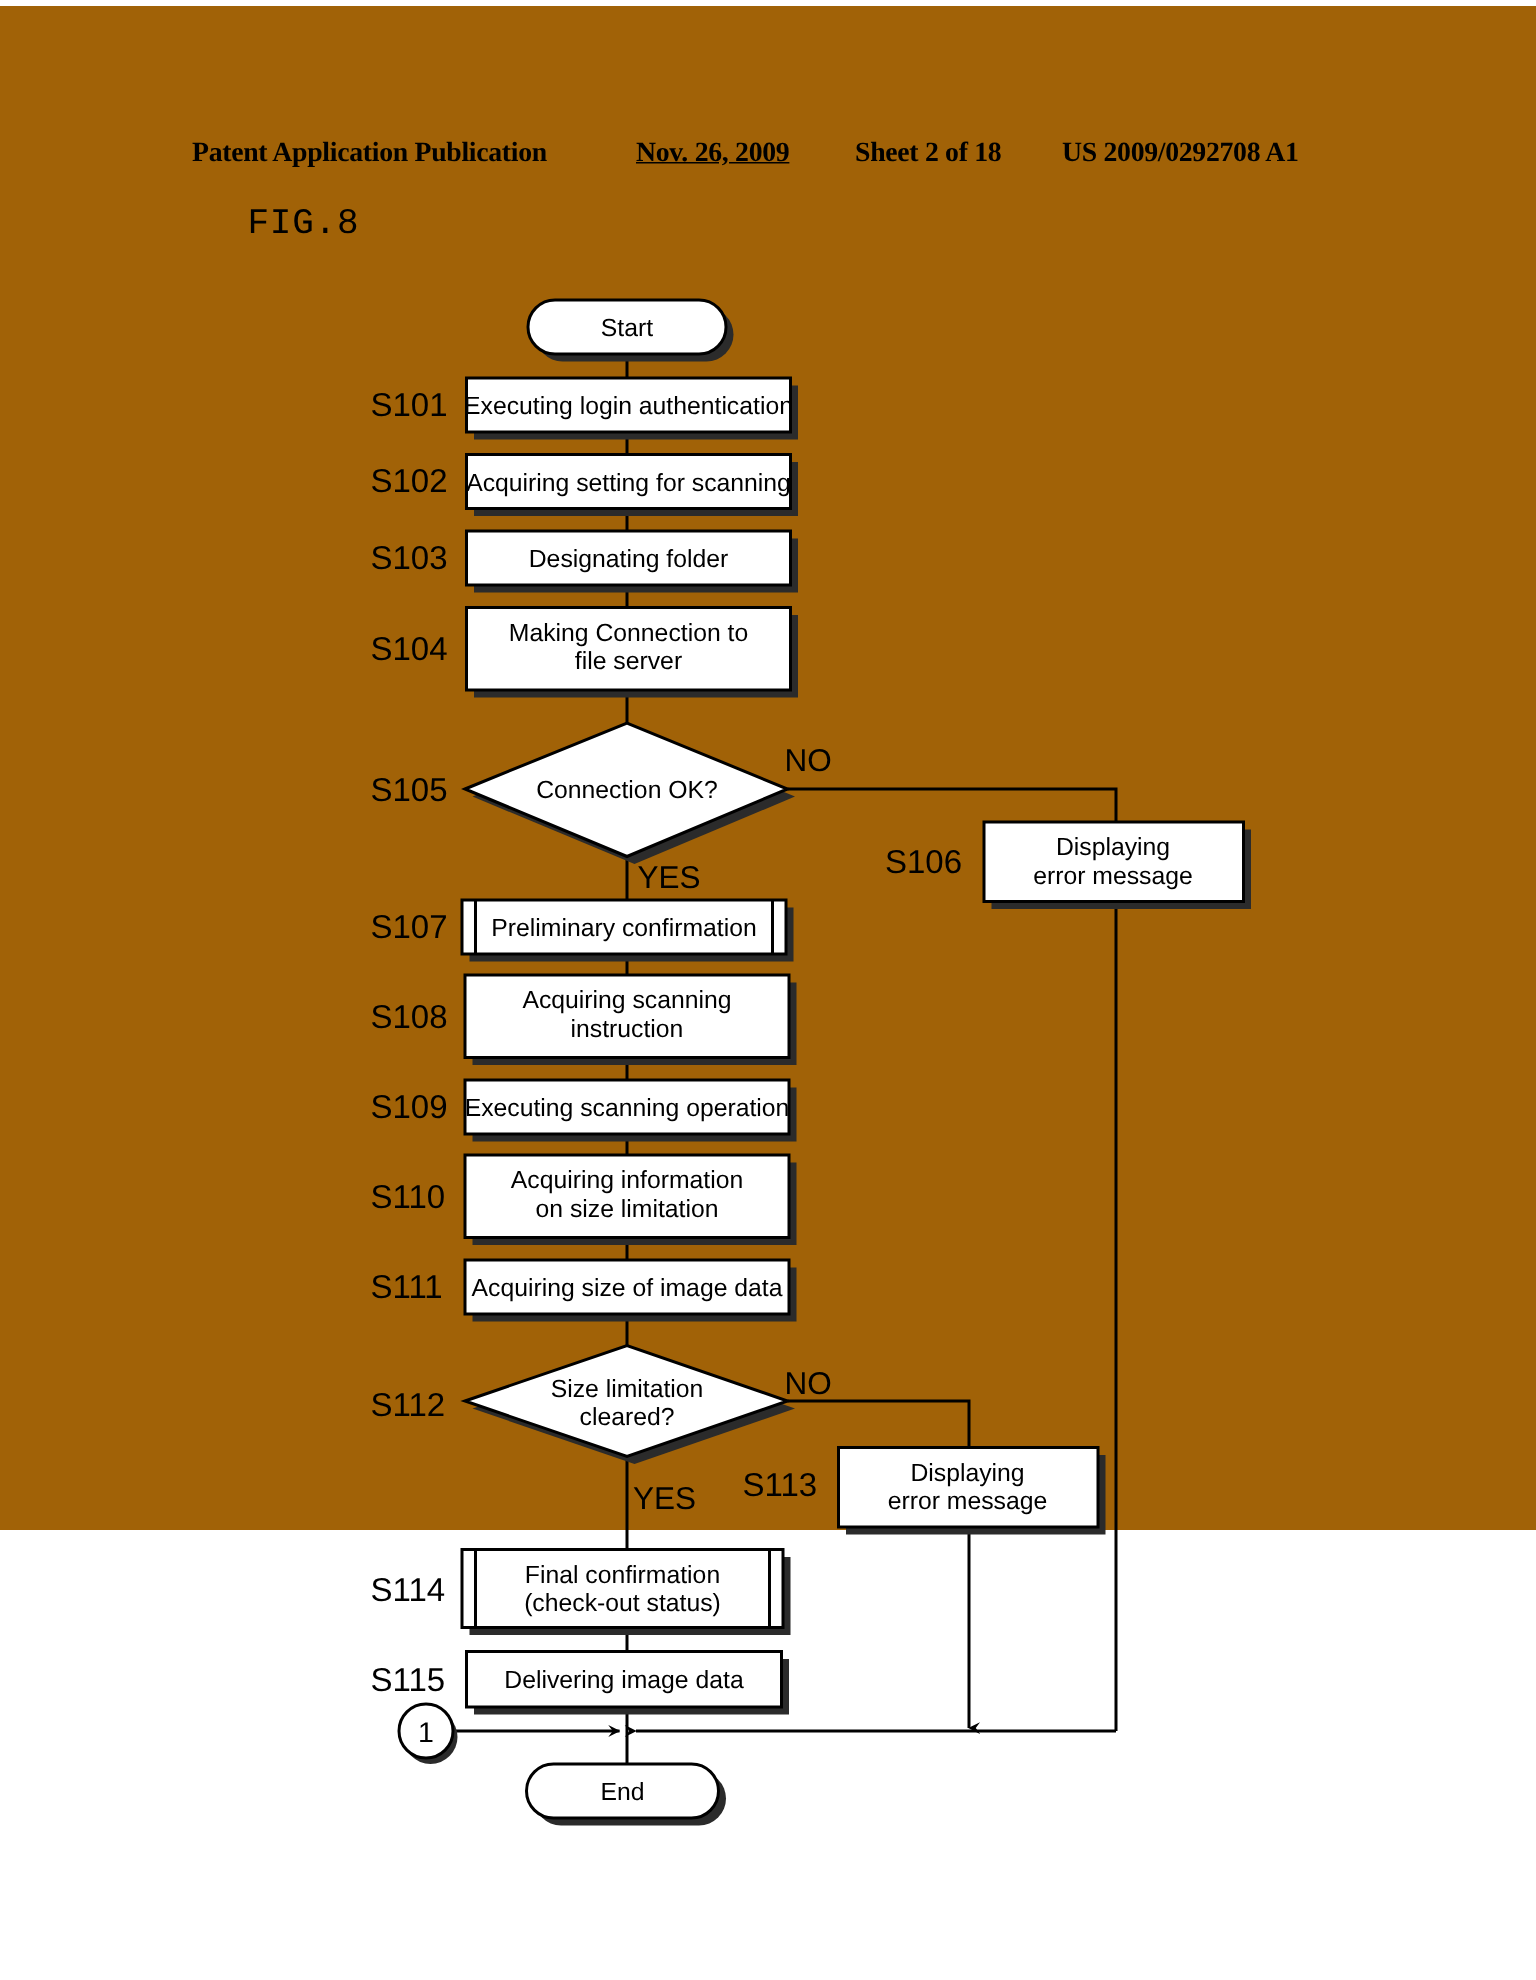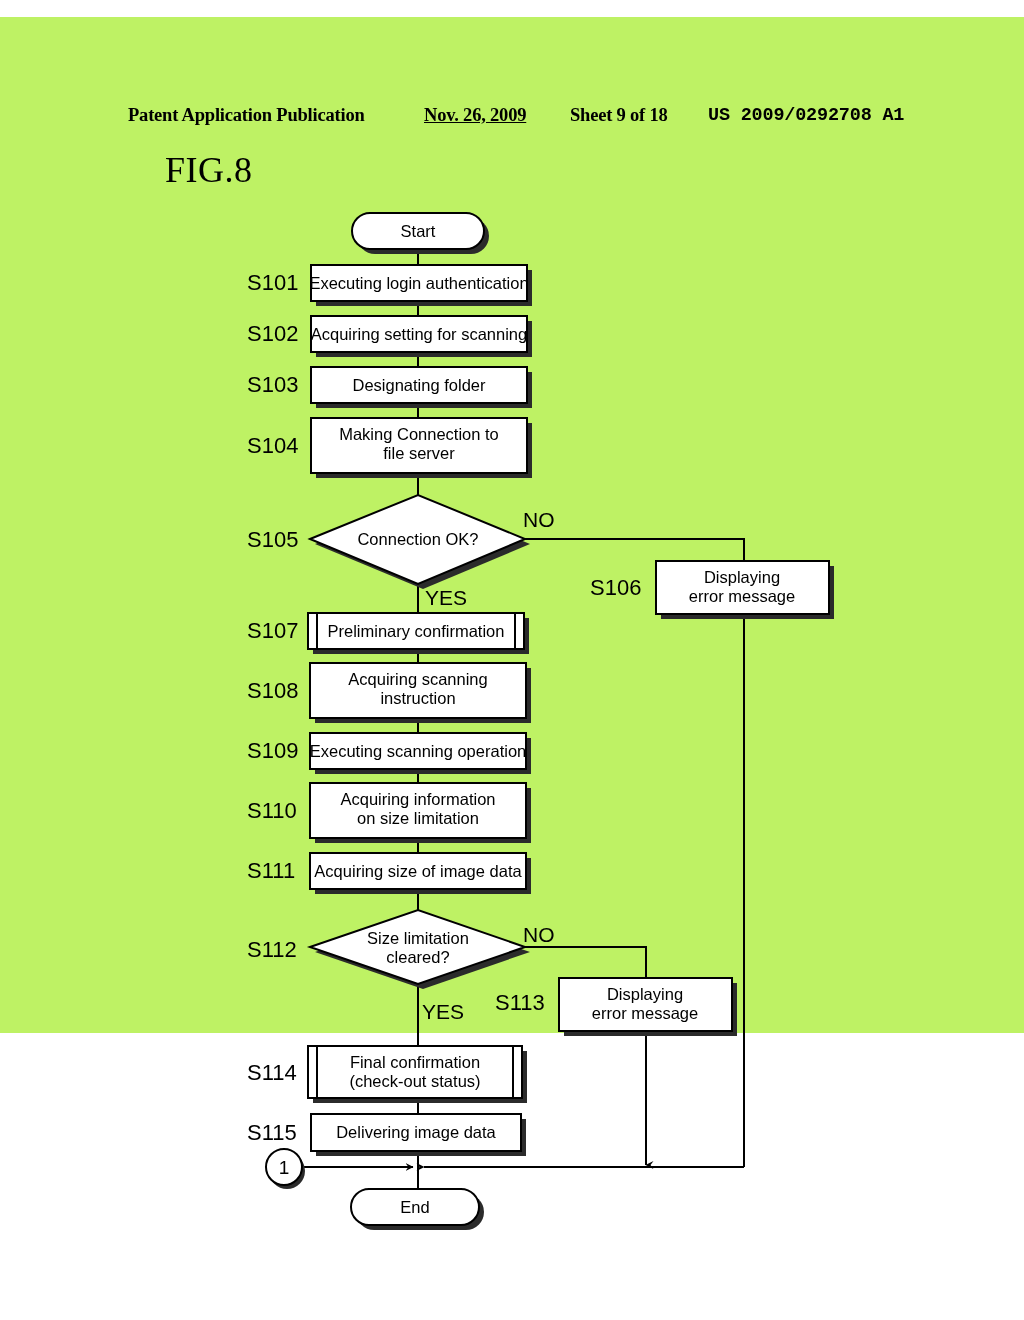--- a/index.html
+++ b/index.html
@@ -11,48 +11,48 @@
   body {
     width: 1024px;
     height: 1320px;
     position: relative;
     font-family: "Liberation Sans", sans-serif;
     color: #000000;
     overflow: hidden;
   }
   #page {
     position: absolute;
-    left: 0; top: 17px;
+    left: 0; top: 4px;
     width: 1024px;
     height: 1016px;
-    background: #bef264;
+    background: #a16207;
   }
   .hdr {
     position: absolute;
     top: 88px;
     left: 0;
     width: 1024px;
     height: 26px;
     font-family: "Liberation Serif", serif;
     font-weight: bold;
     font-size: 18.5px;
     letter-spacing: -0.2px;
     white-space: nowrap;
   }
   .hdr-pub  { position: absolute; left: 128px; top: 0; }
   .hdr-date { position: absolute; left: 424px; top: 0; text-decoration: underline; }
   .hdr-sheet{ position: absolute; left: 570px; top: 0; }
-  .hdr-num  { position: absolute; left: 708px; top: 0; font-family: Liberation Mono, monospace; }
+  .hdr-num  { position: absolute; left: 708px; top: 0; }
 
   .fig-title {
     position: absolute;
     left: 165px;
     top: 132px;
-    font-family: Liberation Serif, serif;
-    font-size: 36px;
+    font-family: Liberation Mono, monospace;
+    font-size: 24px;
     letter-spacing: 0.5px;
   }
   svg#flow {
     position: absolute;
     left: 0;
     top: 0;
     width: 1024px;
     height: 1320px;
   }
   svg#flow text {
@@ -69,21 +69,21 @@
   .line       { stroke: #000000; fill: none; }
 </style>
 </head>
 <body>
 
 <div id="page">
 
   <div class="hdr">
     <span class="hdr-pub">Patent Application Publication</span>
     <span class="hdr-date">Nov. 26, 2009</span>
-    <span class="hdr-sheet">Sheet 9 of 18</span>
+    <span class="hdr-sheet">Sheet 2 of 18</span>
     <span class="hdr-num">US 2009/0292708 A1</span>
   </div>
 
   <div class="fig-title">FIG.8</div>
 
   <svg id="flow" viewBox="0 0 1024 1320">
     <defs>
       <marker id="arrow-down" markerWidth="10" markerHeight="10" refX="4" refY="7.5" orient="auto" markerUnits="userSpaceOnUse">
         <path d="M0,0 L4,8 L8,0 L4,3 Z" fill="#000000"></path>
       </marker>

